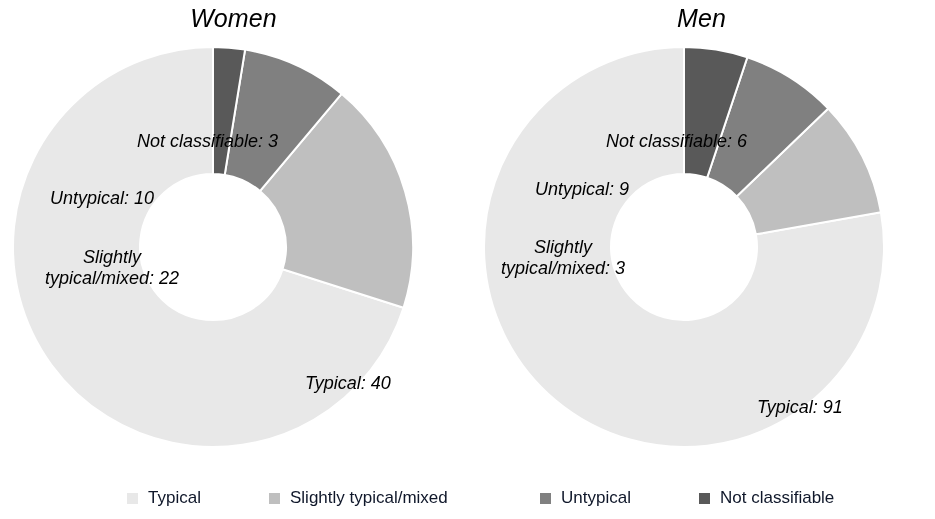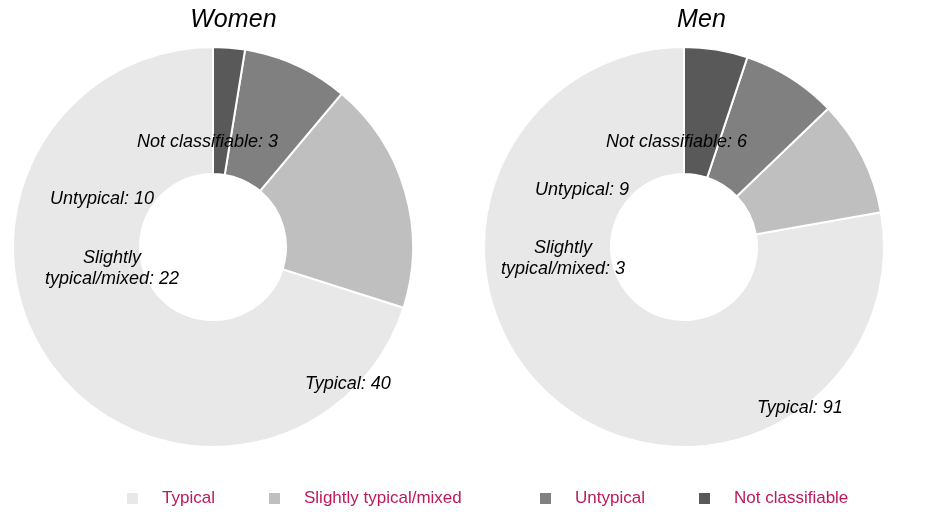--- a/index.html
+++ b/index.html
@@ -92,25 +92,25 @@
     left: 0;
     top: 486px;
     width: 935px;
     height: 33px;
   }
   .legend-item {
     position: absolute;
     top: 0;
     display: flex;
     align-items: center;
-    gap: 24px;
+    gap: 10px;
     height: 24px;
     font-size: 17px;
     line-height: 24px;
-    color: #be185d;
+    color: #0f172a;
     white-space: nowrap;
     text-align: right;
   }
   .legend-swatch {
     width: 11px;
     height: 11px;
     flex: 0 0 11px;
     display: block;
   }
   .lg-0 { left: 127px; }

